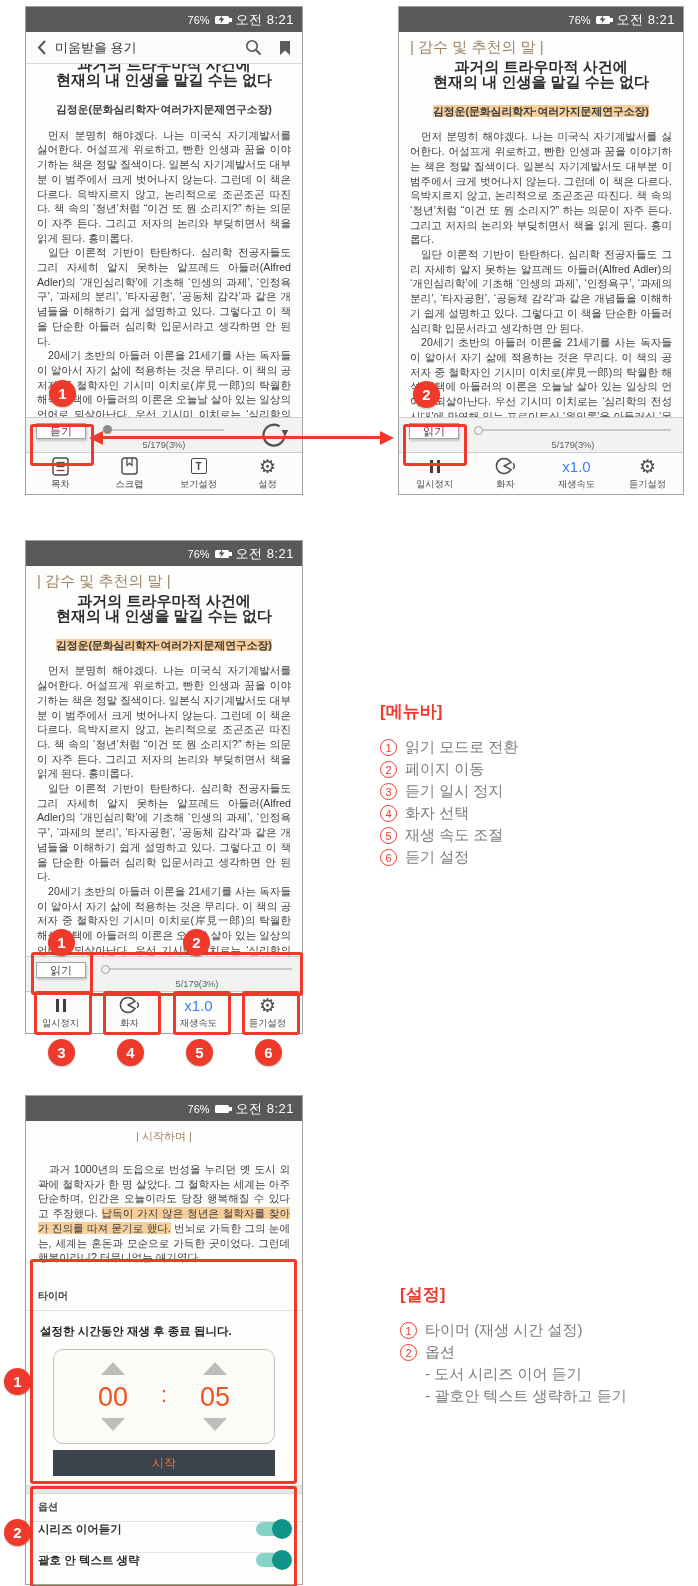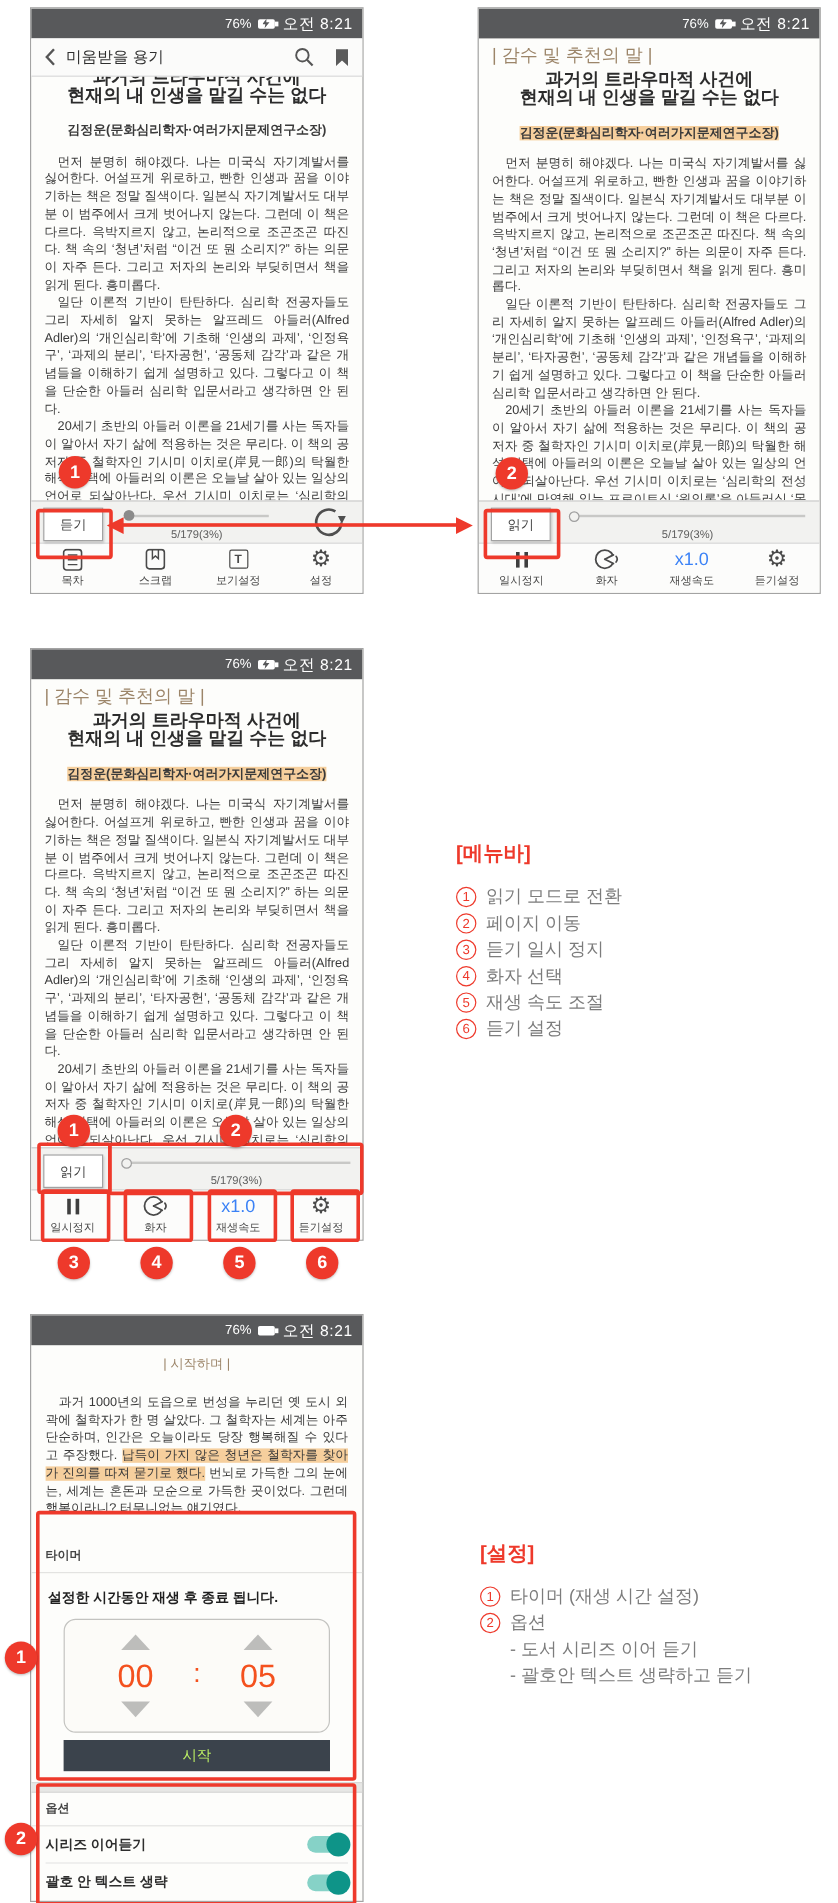--- a/index.html
+++ b/index.html
@@ -24,21 +24,21 @@
   .content{flex:1;overflow:hidden;padding:0 11px;font-size:10.6px;line-height:14.7px;color:#3a3a3a;
            text-align:justify;}
   .c-heading{color:#9c8569;font-size:15px;padding:8px 0 4px;}
   .c-title{text-align:center;font-weight:bold;font-size:15px;line-height:15px;color:#2c2c2c;}
   .c-author{text-align:center;font-weight:bold;font-size:10.8px;margin:15px 0 11px;color:#3a3a3a;}
   .hl{background:#f6cf9d;}
   .para{text-indent:11px;margin:0;}
   .clipup{margin-top:-7px;}
   
   .lrow{height:34px;flex:none;background:#f2f2f0;border-top:1px solid #cccccc;position:relative;}
-  .modebtn{position:absolute;left:10px;top:5px;height:28px;padding:0 13px;background:#fff;
+  .modebtn{position:absolute;left:10px;top:5px;height:16px;padding:0 13px;background:#fff;
            border:1px solid #a2a2a2;font-size:11px;color:#3e3e3e;display:inline-flex;align-items:center;
            box-shadow:1px 1.5px 2px rgba(0,0,0,.18);font-family:inherit;}
   .sliderwrap{position:absolute;top:0;bottom:0;}
   .track{position:absolute;left:0;right:0;top:11px;height:2px;background:#c8c8c6;}
   .knob-f{position:absolute;left:-1px;top:7px;width:9px;height:9px;background:#8b8b8b;border-radius:50%;}
   .knob-h{position:absolute;left:-1px;top:8px;width:7px;height:7px;background:#f2f2f0;
           border:1px solid #9f9f9f;border-radius:50%;}
   .pgn{position:absolute;left:0;right:0;bottom:2px;text-align:center;font-size:9.3px;color:#5e5e5e;}
   .refresh{position:absolute;right:13px;top:2px;}
   
@@ -80,24 +80,24 @@
   .spinner{margin:0 27px;height:113px;border:1px solid #c3c3c0;border-radius:10px;background:#fcfbf8;
            position:relative;display:flex;justify-content:center;gap:40px;}
   .spincol{width:62px;display:flex;flex-direction:column;align-items:center;justify-content:space-between;
            padding:12px 0;box-sizing:border-box;}
   .tri-up{width:0;height:0;border-left:12px solid transparent;border-right:12px solid transparent;
           border-bottom:13px solid #bdbdbb;}
   .tri-dn{width:0;height:0;border-left:12px solid transparent;border-right:12px solid transparent;
           border-top:13px solid #bdbdbb;}
   .spinnum{font-size:27px;color:#f4511e;line-height:28px;}
   .spincolon{position:absolute;left:50%;top:50%;transform:translate(-50%,-58%);font-size:22px;color:#f4511e;}
-  .startbtn{margin:6px 27px 0;height:31px;background:#3b434c;color:#bef264;font-size:12px;border:none;
+  .startbtn{margin:6px 27px 0;height:31px;background:#3b434c;color:#f97316;font-size:12px;border:none;
             width:calc(100% - 54px);font-family:inherit;}
   .grayband{height:8px;background:#e7e7e5;margin-top:9px;border-top:1px solid #d9d9d7;border-bottom:1px solid #d9d9d7;}
-  .optrow{display:flex;align-items:center;justify-content:space-between;height:37px;margin:0 12px;
+  .optrow{display:flex;align-items:flex-start;justify-content:space-between;height:37px;margin:0 12px;
           border-bottom:1px solid #e6e6e4;}
   .optrow:last-child{border-bottom:none;}
   .optrow .olabel{font-size:11.5px;font-weight:bold;color:#2e2e2e;}
   .toggle{width:34px;height:14px;border-radius:7px;background:#86d2c7;position:relative;flex:none;}
   .toggle .tknob{position:absolute;right:-2px;top:-3px;width:20px;height:20px;border-radius:50%;background:#0e9488;}
   .opt-label-pad{padding-top:6px;}
 </style>
 </head>
 <body>
 

